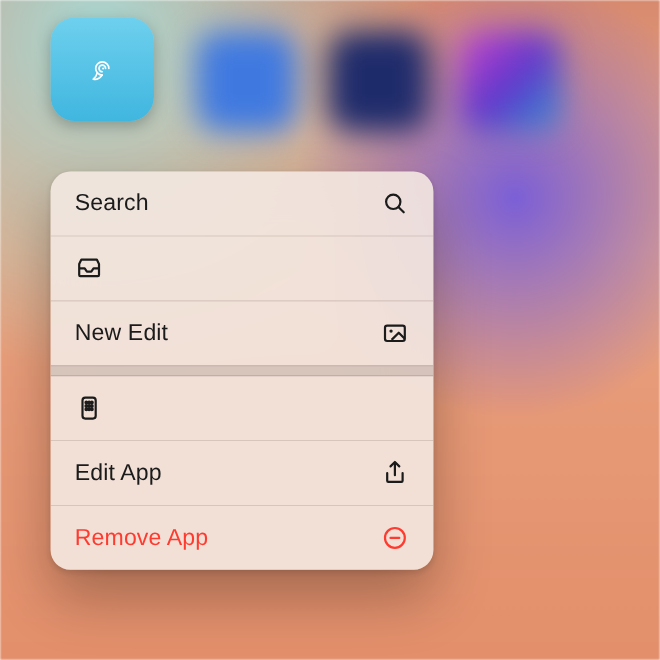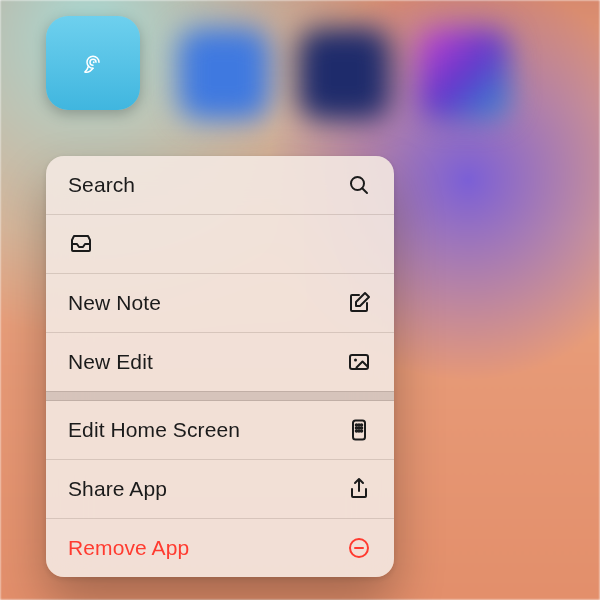--- a/index.html
+++ b/index.html
@@ -125,63 +125,53 @@
 
   <div class="item">
     <span class="icon">
       <svg viewBox="0 0 24 24" fill="none" stroke="#1b1b1b" stroke-width="2" stroke-linejoin="round">
         <path d="M3 8l2-4h14l2 4v10a1 1 0 0 1-1 1H4a1 1 0 0 1-1-1V8z"></path>
         <path d="M3 12h5l2 3h4l2-3h5"></path>
       </svg>
     </span>
   </div>
 
-  <div class="item">
-    <span>New Note</span>
-    <span class="icon">
-      <svg viewBox="0 0 24 24" fill="none" stroke="#1b1b1b" stroke-width="2" stroke-linecap="round" stroke-linejoin="round">
-        <path d="M12 4H5a1 1 0 0 0-1 1v14a1 1 0 0 0 1 1h14a1 1 0 0 0 1-1v-7"></path>
-        <path d="M18 2l4 4-9 9h-4v-4l9-9z"></path>
-      </svg>
-    </span>
-  </div>
 
   <div class="item">
     <span>New Edit</span>
     <span class="icon">
       <svg viewBox="0 0 24 24" fill="none" stroke="#1b1b1b" stroke-width="2" stroke-linejoin="round">
         <rect x="3" y="5" width="18" height="14" rx="2"></rect>
         <circle cx="8.5" cy="10" r="1.5" fill="#1b1b1b" stroke="none"></circle>
         <path d="M21 17l-5.5-5.5L9 18"></path>
       </svg>
     </span>
   </div>
 
   <div class="section-gap"></div>
 
   <div class="item">
-    <span>Edit Home Screen</span>
     <span class="icon">
       <svg viewBox="0 0 24 24" fill="none" stroke="#1b1b1b" stroke-width="2" stroke-linejoin="round">
         <rect x="6" y="2.5" width="12" height="19" rx="2.5"></rect>
         <circle cx="9.5" cy="7" r="0.8" fill="#1b1b1b"></circle>
           <circle cx="12" cy="7" r="0.8" fill="#1b1b1b"></circle>
           <circle cx="14.5" cy="7" r="0.8" fill="#1b1b1b"></circle>
         <circle cx="9.5" cy="10" r="0.8" fill="#1b1b1b"></circle>
           <circle cx="12" cy="10" r="0.8" fill="#1b1b1b"></circle>
           <circle cx="14.5" cy="10" r="0.8" fill="#1b1b1b"></circle>
         <circle cx="9.5" cy="13" r="0.8" fill="#1b1b1b"></circle>
           <circle cx="12" cy="13" r="0.8" fill="#1b1b1b"></circle>
           <circle cx="14.5" cy="13" r="0.8" fill="#1b1b1b"></circle>
       </svg>
     </span>
   </div>
 
   <div class="item">
-    <span>Share App</span>
+    <span>Edit App</span>
     <span class="icon">
       <svg viewBox="0 0 24 24" fill="none" stroke="#1b1b1b" stroke-width="2" stroke-linecap="round" stroke-linejoin="round">
         <path d="M12 3v11"></path>
           <path d="M8 6l4-4 4 4"></path>
         <path d="M5 12v7a1 1 0 0 0 1 1h12a1 1 0 0 0 1-1v-7"></path>
       </svg>
     </span>
   </div>
 
   <div class="item danger">

